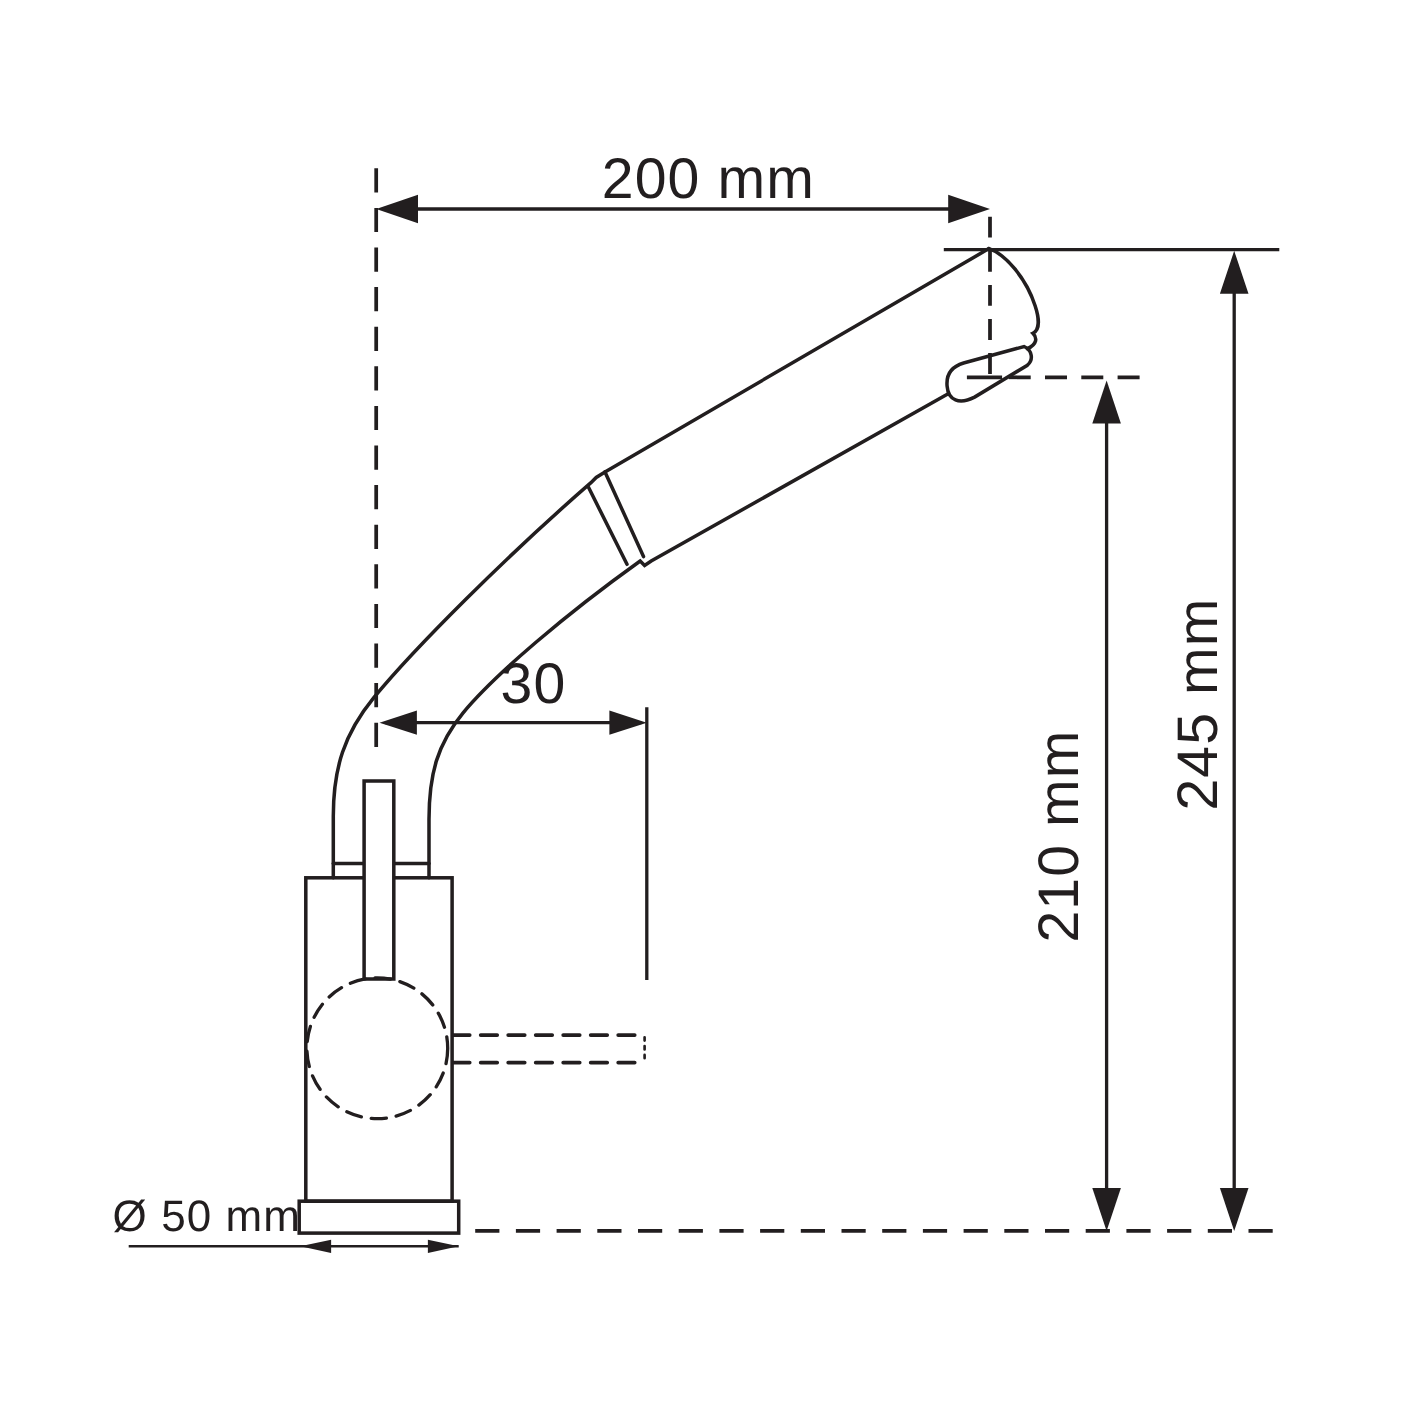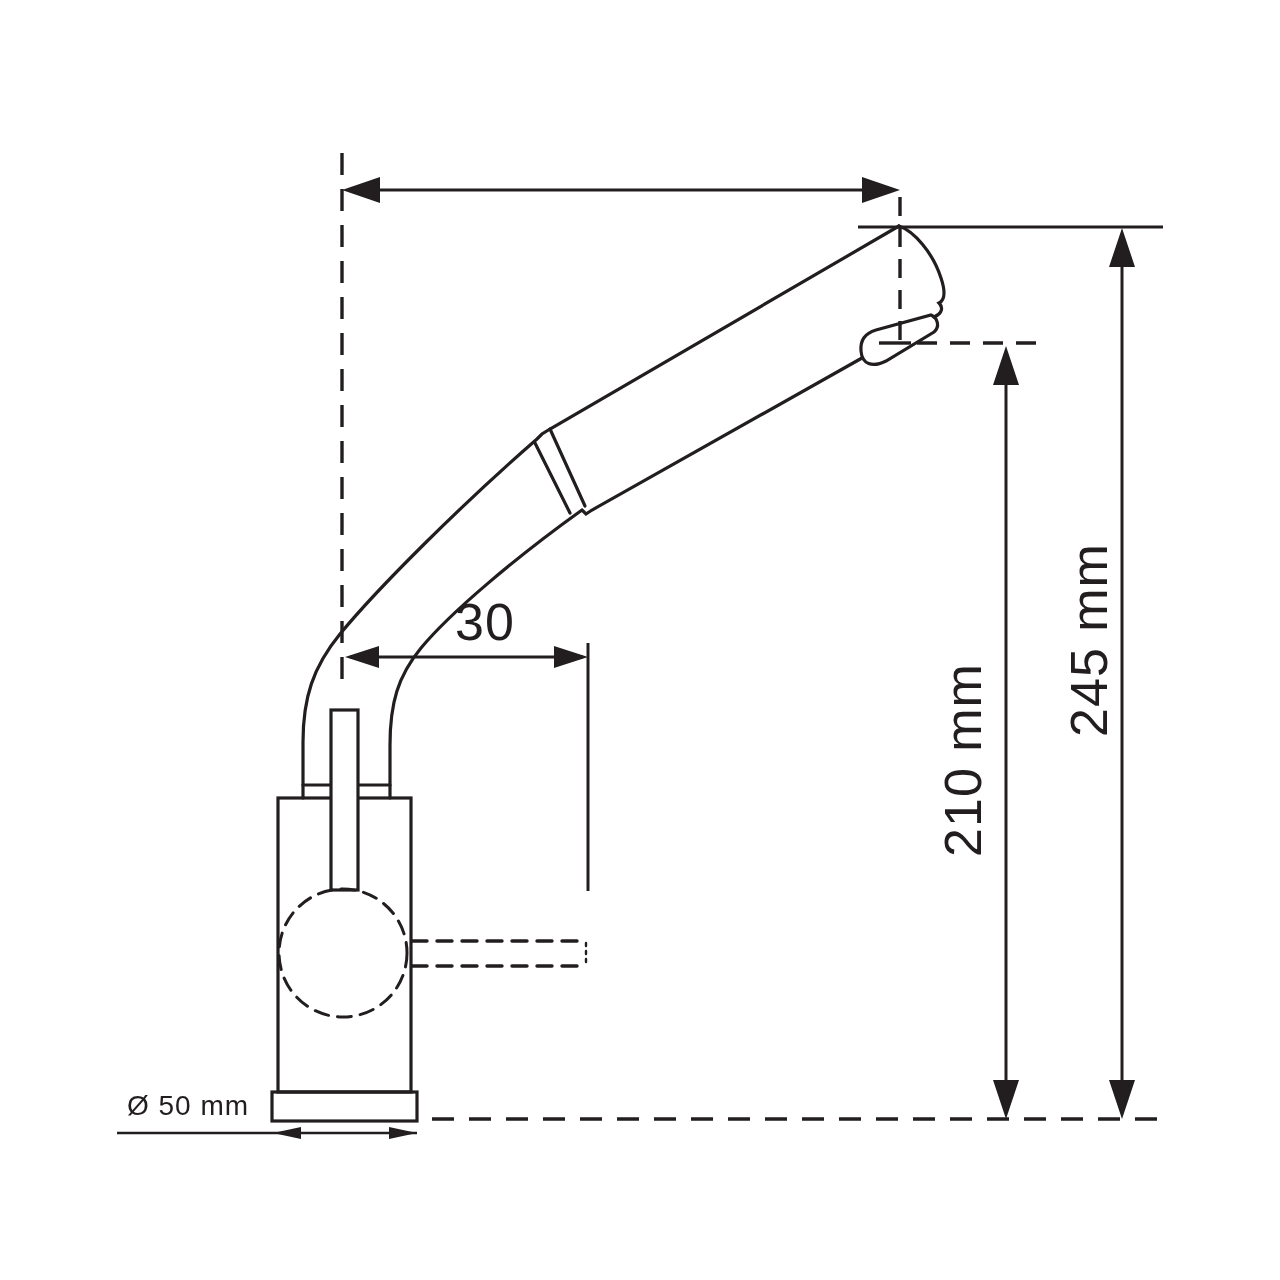--- a/index.html
+++ b/index.html
@@ -13,21 +13,21 @@
   .canvas svg{position:absolute;left:0;top:0;}
   .lbl{
     position:absolute;
     color:#221e1f;
     white-space:nowrap;
     transform:translate(-50%,-50%);
     letter-spacing:1px;
     line-height:1;
   }
   .lbl-lg{font-size:52px;}
-  .lbl-sm{font-size:28px;text-align:center;}
+  .lbl-sm{font-size:40px;text-align:center;}
   .lbl-rot{transform:translate(-50%,-50%) rotate(-90deg);}
 </style>
 </head>
 <body>
 
 <div class="canvas">
 
   <svg width="1280" height="1280" viewBox="0 0 1280 1280">
 
     <g stroke="#221e1f" fill="none" stroke-width="3.2" stroke-linecap="round">
@@ -108,20 +108,21 @@
       <polygon points="1122,1119 1109,1080 1135,1080" stroke="none"></polygon>
     </g>
 
     <g stroke="#221e1f" fill="#221e1f" stroke-width="2.4">
       <line x1="117" y1="1133" x2="417" y2="1133"></line>
       <polygon points="273,1133 301,1127 301,1139" stroke="none"></polygon>
       <polygon points="417,1133 389,1127 389,1139" stroke="none"></polygon>
     </g>
   </svg>
 
+  <div class="lbl lbl-lg" style="left:644px;top:163px;">200 mm</div>
 
   <div class="lbl lbl-lg" style="left:485px;top:622px;">30</div>
 
   <div class="lbl lbl-lg lbl-rot" style="left:963px;top:760px;">210 mm</div>
 
   <div class="lbl lbl-lg lbl-rot" style="left:1089px;top:640px;">245 mm</div>
 
   <div class="lbl lbl-sm" style="left:188px;top:1106px;">Ø 50 mm</div>
 </div>
 

